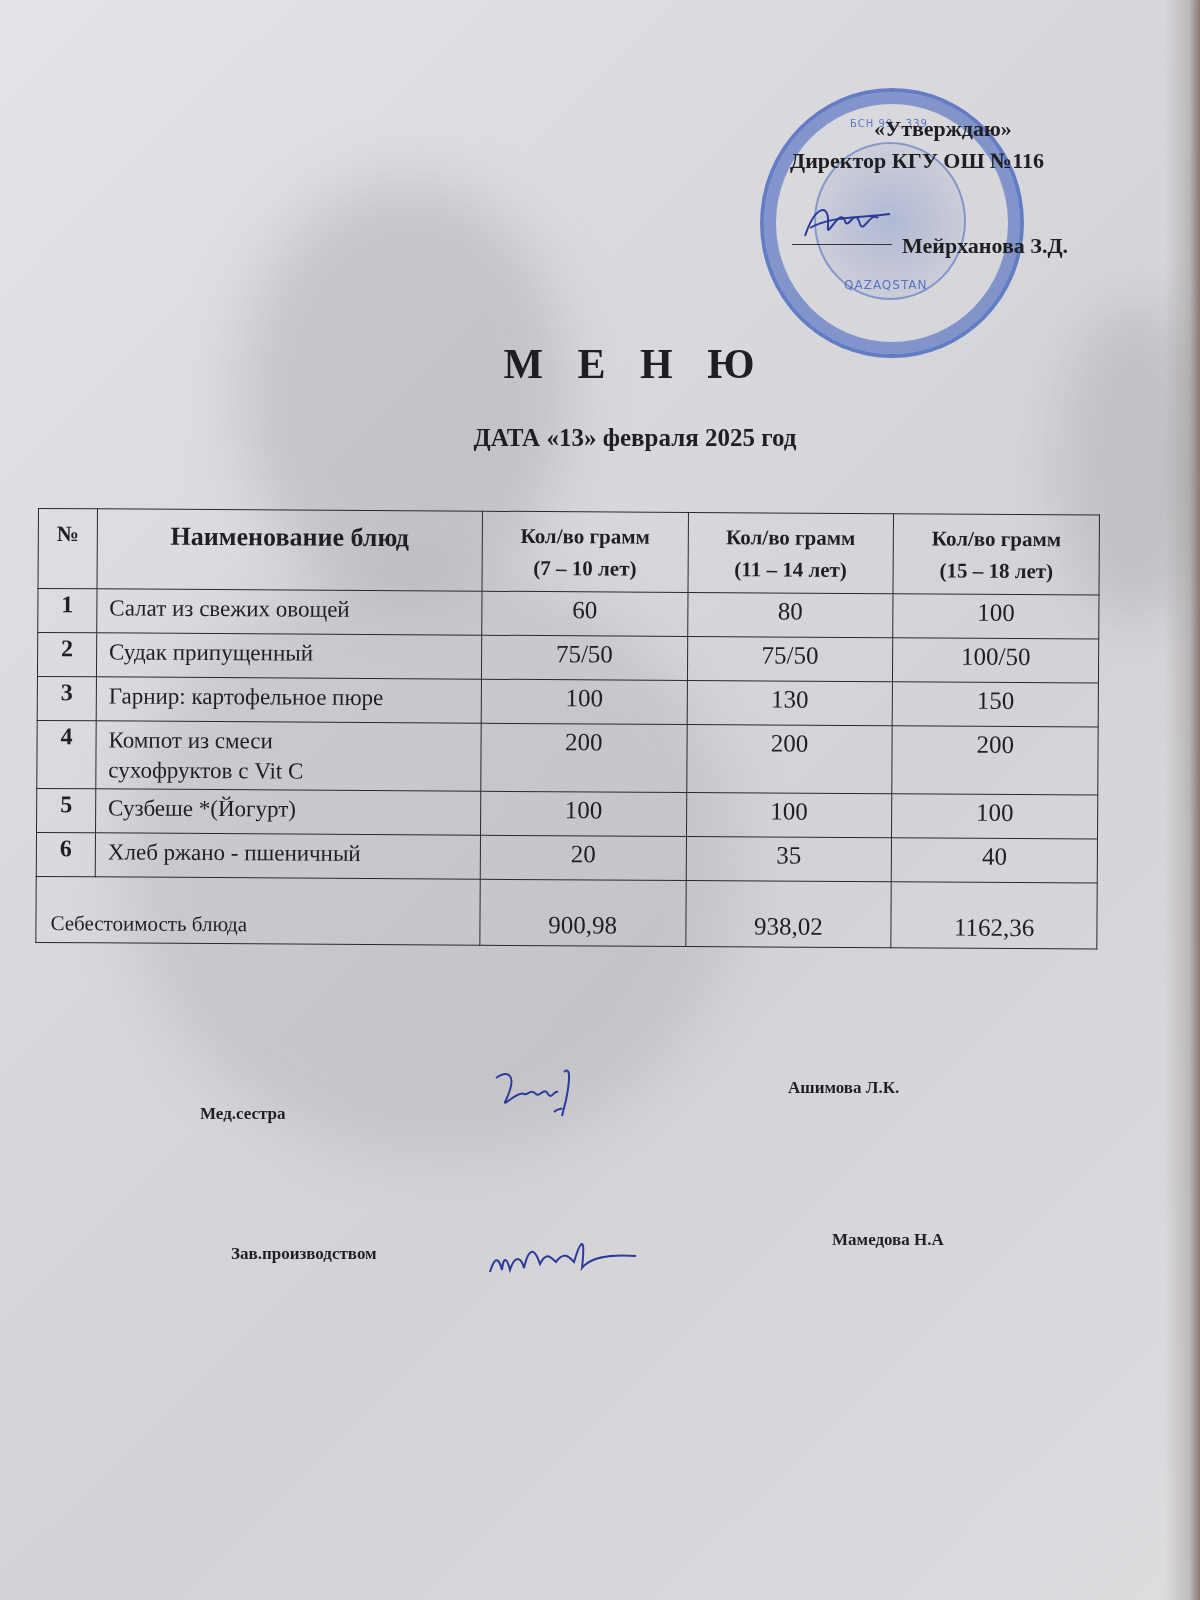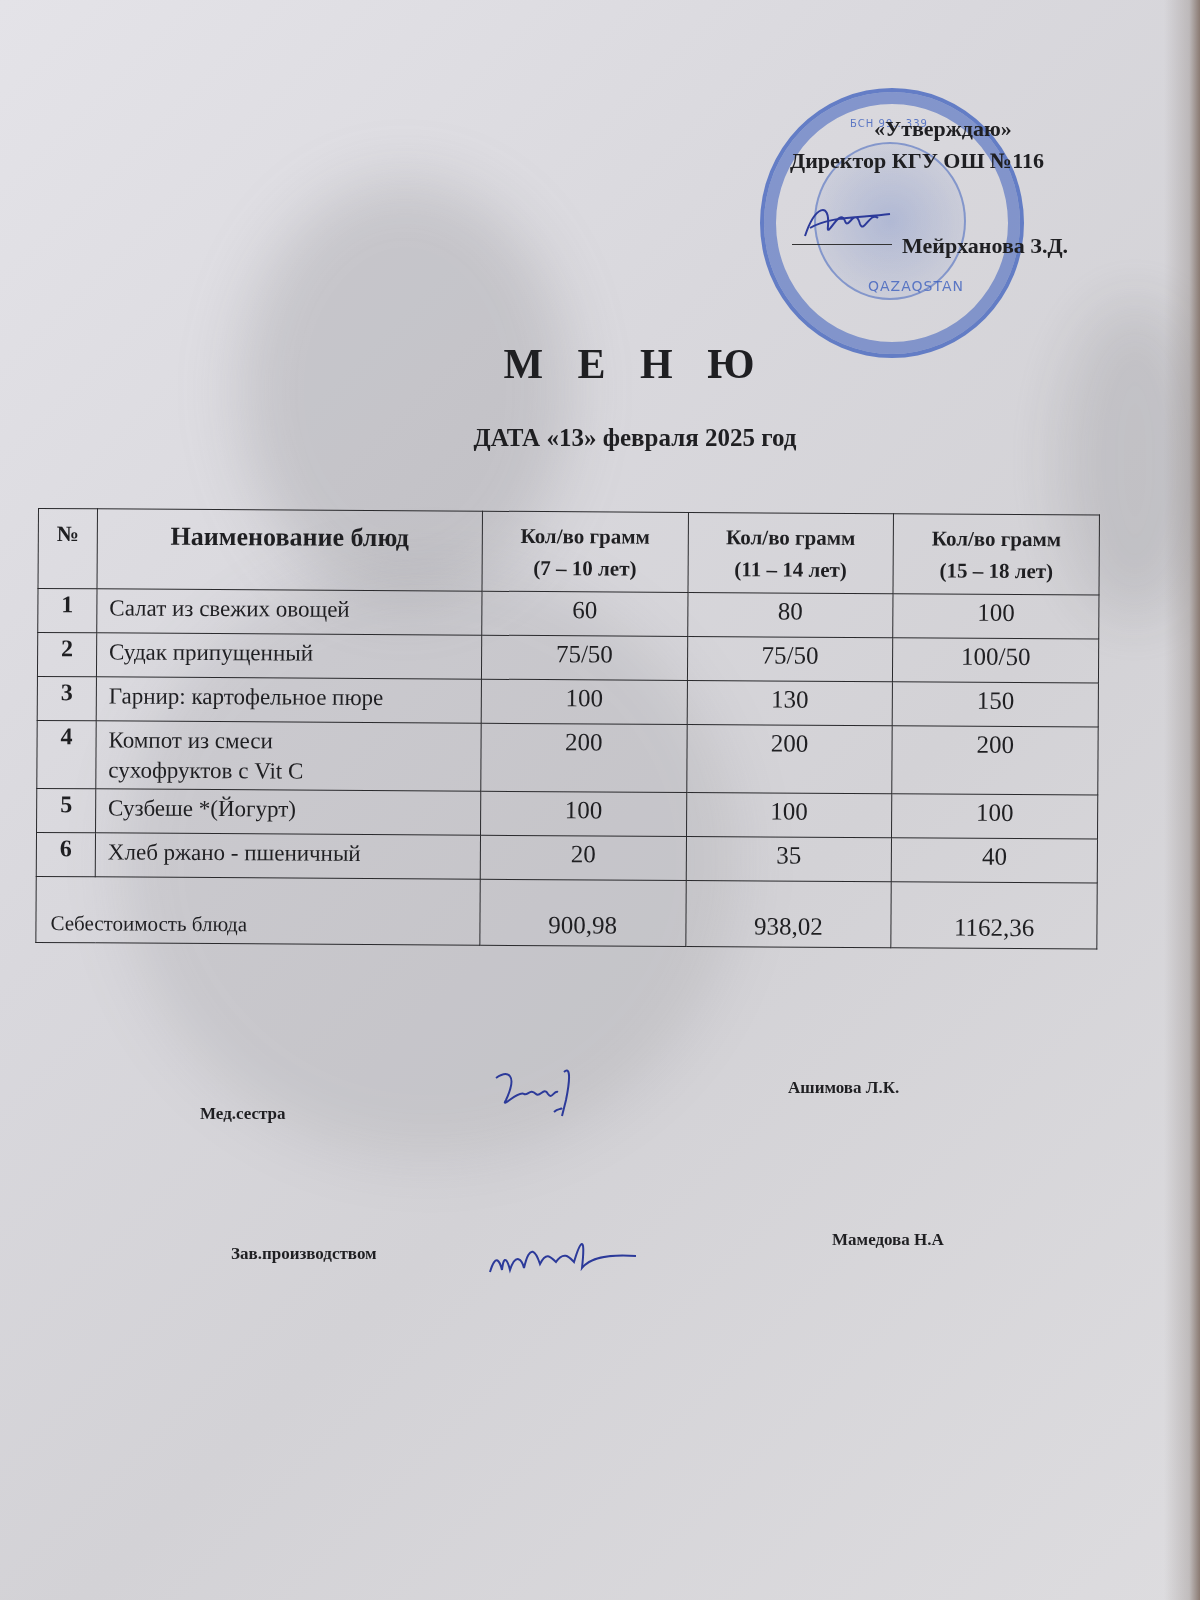--- a/index.html
+++ b/index.html
@@ -81,21 +81,21 @@
 <body>
 
 <div class="shadow" style="left:240px;top:180px;width:330px;height:420px;"></div>
 <div class="shadow" style="left:120px;top:560px;width:620px;height:600px;opacity:0.7;"></div>
 <div class="shadow" style="left:1060px;top:300px;width:150px;height:320px;opacity:0.9;"></div>
 <div class="edge-right"></div>
 
 <div class="stamp">
   <div class="inner"></div>
   <span class="stamp-text" style="left:86px;top:26px;">БСН 99...339</span>
-  <span class="stamp-text" style="left:104px;top:186px;font-size:14px;">QAZAQSTAN</span>
+  <span class="stamp-text" style="left:80px;top:186px;font-size:12px;">QAZAQSTAN</span>
 </div>
 
 <div class="approval">
   <span class="approve">«Утверждаю»</span>
   <span class="director">Директор КГУ ОШ  №116</span>
   <span class="dir-name">Мейрханова З.Д.</span>
   <div class="sig-line"></div>
 </div>
 <svg class="sign" style="left:800px;top:196px;" width="100" height="50" viewBox="0 0 100 50">
   <path d="M5 40 C15 10, 30 5, 28 30 C26 45, 40 10, 45 25 C48 35, 55 10, 60 28 C64 38, 70 15, 78 22 M10 32 C30 20, 60 22, 90 18" stroke="#2c3a9a" stroke-width="2" fill="none"></path>

